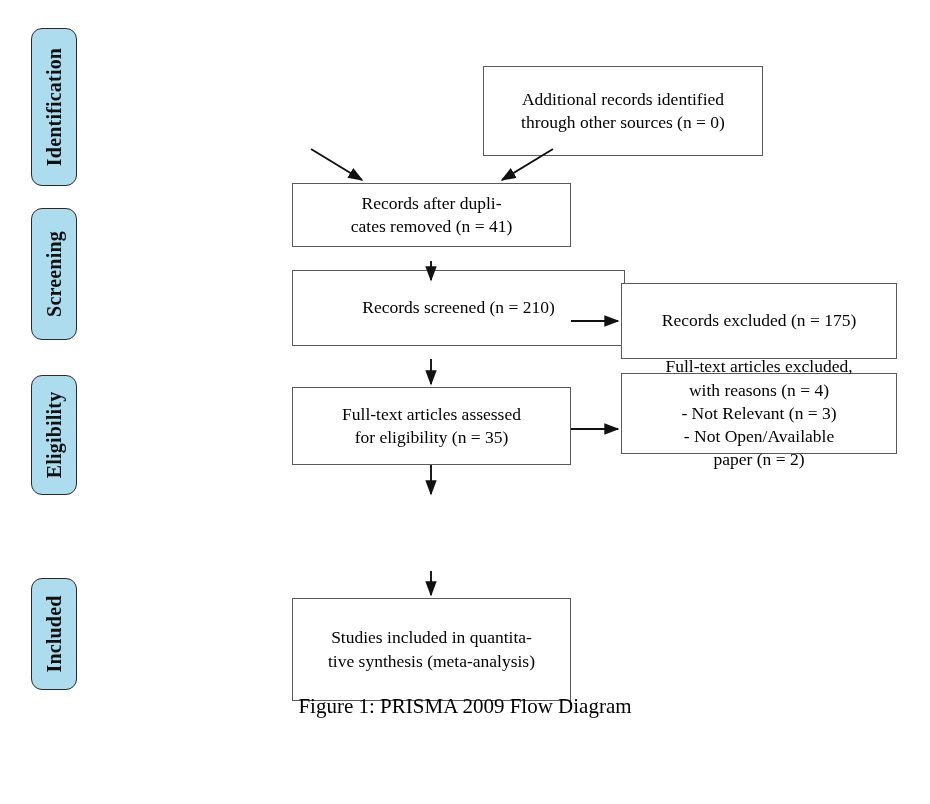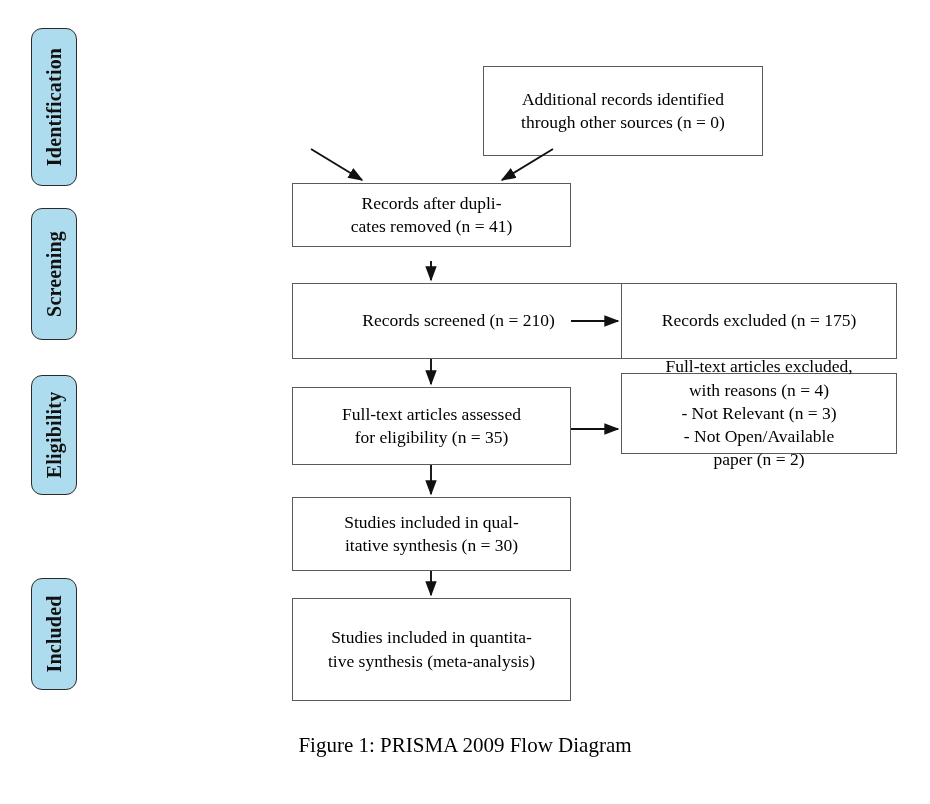--- a/index.html
+++ b/index.html
@@ -67,21 +67,21 @@
     left: 0;
     top: 0;
     width: 930px;
     height: 804px;
     pointer-events: none;
   }
   
   #caption {
     position: absolute;
     left: 0;
-    top: 733px;
+    top: 694px;
     width: 930px;
     text-align: center;
     font-size: 21px;
     color: #000000;
   }
 </style>
 </head>
 <body>
 
 <div id="canvas">
@@ -106,45 +106,41 @@
   <div class="flow-box" style="left:483px; top:66px; width:280px; height:90px;text-align:center;">
     <span class="box-text">Additional records identified
 through other sources (n = 0)</span>
   </div>
 
   <div class="flow-box" style="left:292px; top:183px; width:279px; height:64px;">
     <span class="box-text">Records after dupli-
 cates removed (n = 41)</span>
   </div>
 
-  <div class="flow-box" style="left:292px; top:283px; width:333px; height:76px;">
+  <div class="flow-box" style="left:292px; top:270px; width:333px; height:76px;">
     <span class="box-text">Records screened (n = 210)</span>
   </div>
 
   <div class="flow-box" style="left:621px; top:283px; width:276px; height:76px;">
     <span class="box-text">Records excluded (n = 175)</span>
   </div>
 
   <div class="flow-box" style="left:292px; top:387px; width:279px; height:78px;">
     <span class="box-text">Full-text articles assessed
 for eligibility (n = 35)</span>
   </div>
 
   <div class="flow-box" style="left:621px; top:373px; width:276px; height:81px;">
     <span class="box-text">Full-text articles excluded,
 with reasons (n = 4)
 - Not Relevant (n = 3)
 - Not Open/Available
 paper (n = 2)</span>
   </div>
 
-  <div class="flow-box" style="left:292px; top:497px; width:279px; height:74px;">
-    <span class="box-text">Studies included in qual-
-itative synthesis (n = 30)</span>
-  </div>
 
   <div class="flow-box" style="left:292px; top:598px; width:279px; height:103px;">
     <span class="box-text">Studies included in quantita-
 tive synthesis (meta-analysis)</span>
   </div>
 
   <svg id="arrows" viewBox="0 0 930 804">
     <defs>
       <marker id="ah" markerWidth="9" markerHeight="9" refX="7.2" refY="3" orient="auto" markerUnits="strokeWidth">
         <path d="M0,0 L8,3 L0,6 z" fill="#111111"></path>

